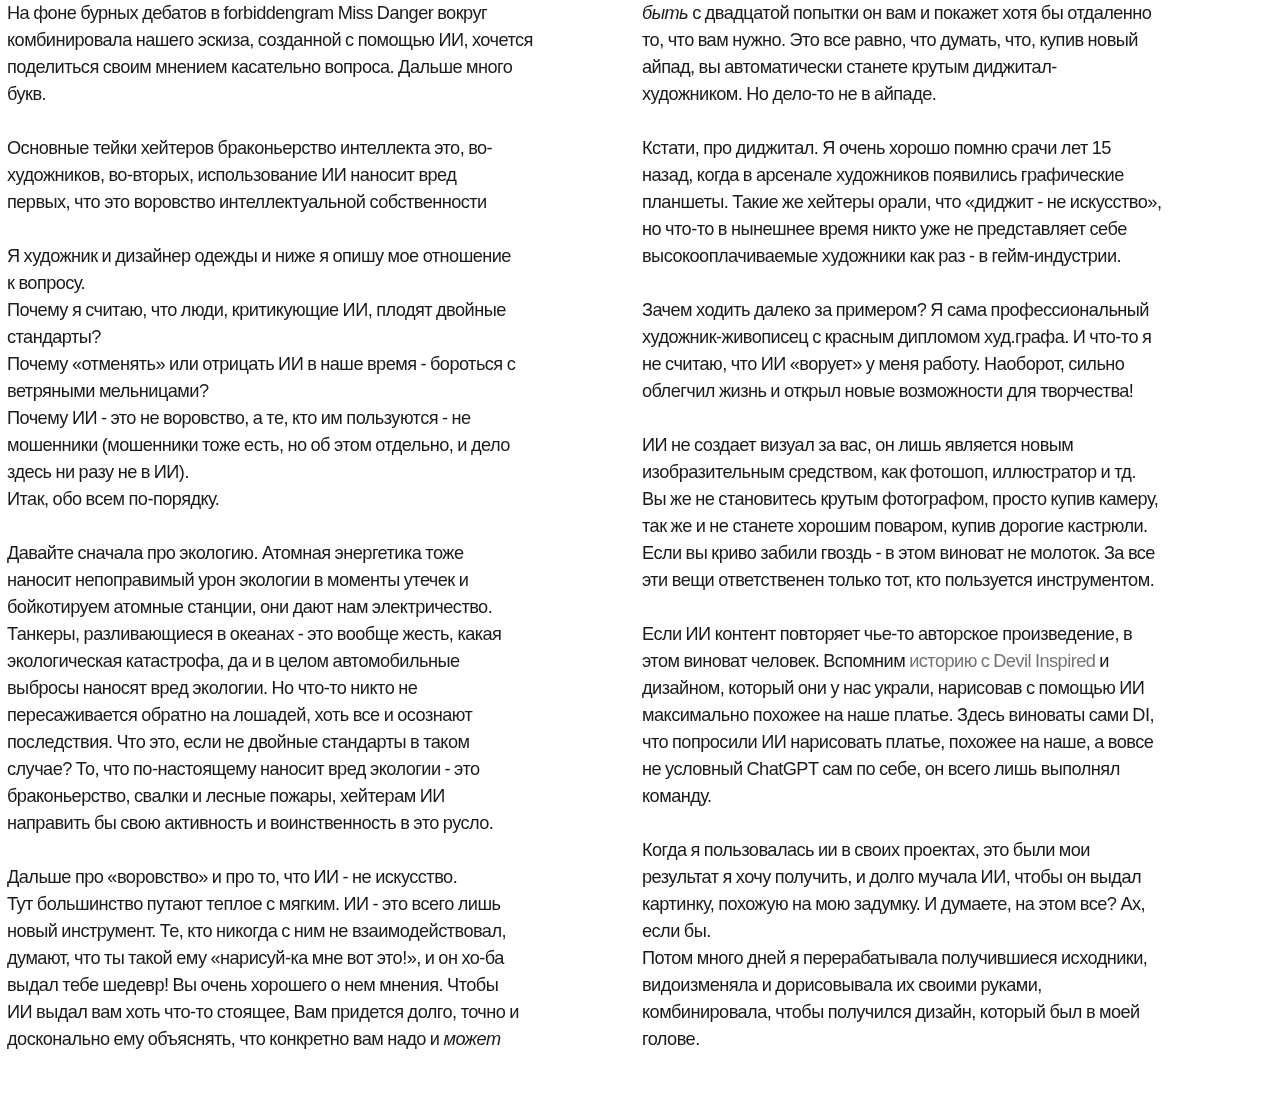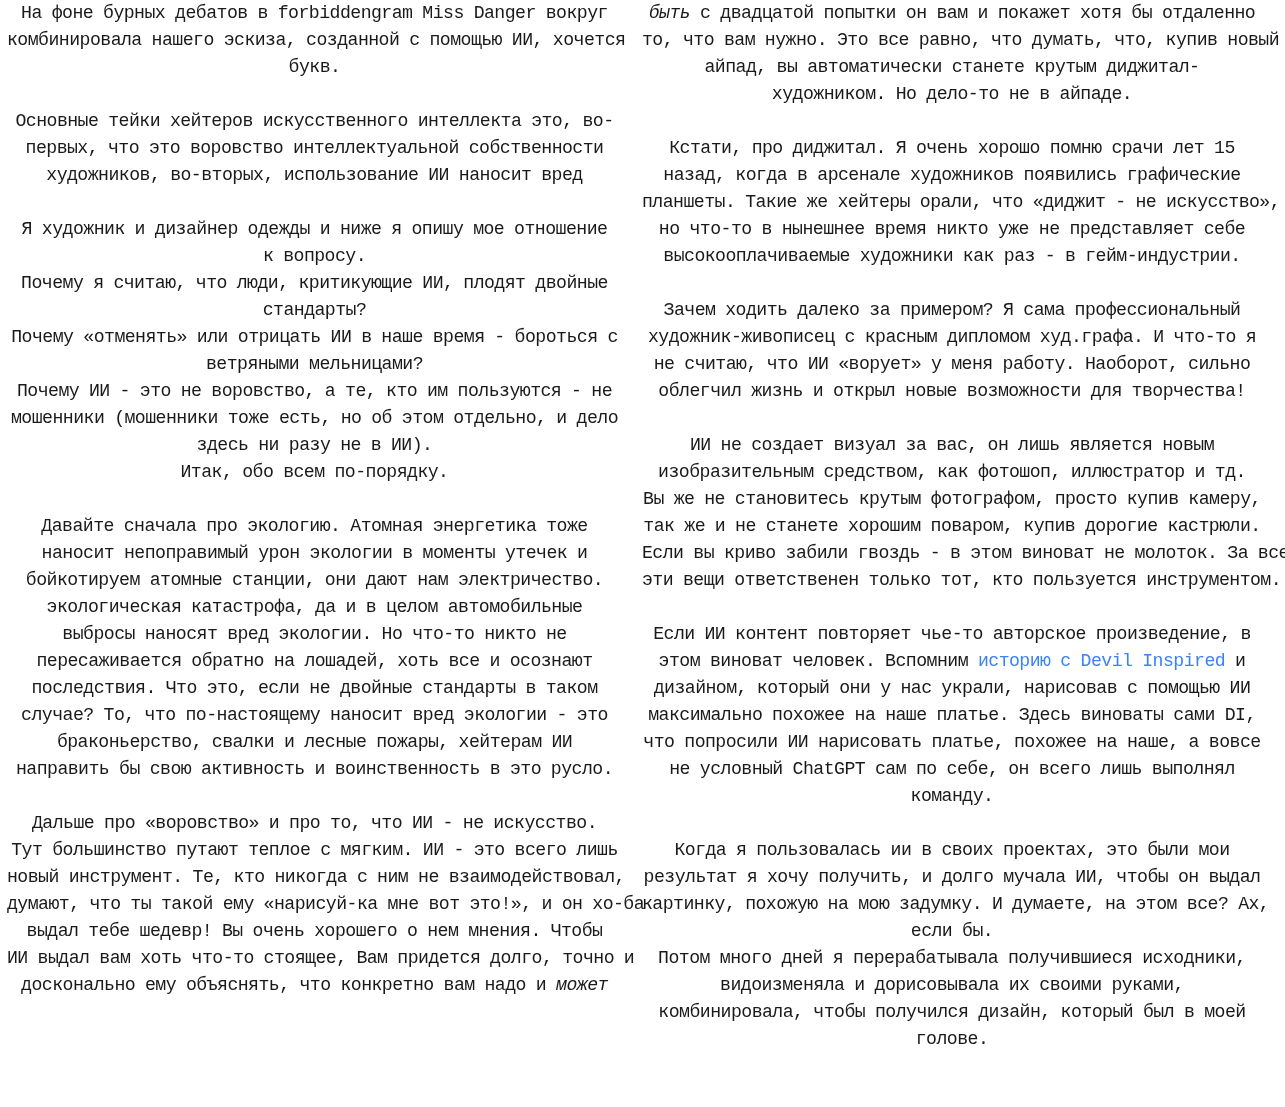--- a/index.html
+++ b/index.html
@@ -1,63 +1,65 @@
 <!DOCTYPE html>
 <html><head>
 <meta charset="utf-8">
 <style>
   html, body { margin: 0; padding: 0; background: #ffffff; }
   body { width: 1285px; height: 1107px; overflow: hidden; position: relative; }
   .col {
     position: absolute; top: 0;
-    font-family: Liberation Mono, monospace;
+    font-family: Liberation Sans, sans-serif;
     font-size: 18.2px; line-height: 27px; color: #1a1a1a;
-    letter-spacing: -0.55px; word-spacing: -0.5px; text-align: center;
+    letter-spacing: -0.55px; word-spacing: -0.5px;
   }
   #col-left { left: 7px; width: 615px; }
   #col-right { left: 642px; width: 620px; }
   .line { white-space: nowrap; height: 27px; display: block; }
   .gap { height: 27px; display: block; }
-  a.link { color: #3b82f6; text-decoration: none; }
+  a.link { color: #737373; text-decoration: none; }
   i { font-style: italic; }
   b { font-weight: bold; }
 </style>
 </head>
 <body>
 
 <div id="col-left" class="col">
   <div>
       <span class="line">На фоне бурных дебатов в forbiddengram Miss Danger вокруг</span>
       <span class="line">комбинировала нашего эскиза, созданной с помощью ИИ, хочется</span>
+      <span class="line">поделиться своим мнением касательно вопроса. Дальше много</span>
       <span class="line">букв.</span>
     </div>
   <span class="gap"></span>
   <div>
-      <span class="line">Основные тейки хейтеров искусственного интеллекта это, во-</span>
+      <span class="line">Основные тейки хейтеров браконьерство интеллекта это, во-</span>
+      <span class="line">художников, во-вторых, использование ИИ наносит вред</span>
       <span class="line">первых, что это воровство интеллектуальной собственности</span>
-      <span class="line">художников, во-вторых, использование ИИ наносит вред</span>
     </div>
   <span class="gap"></span>
   <div>
       <span class="line">Я художник и дизайнер одежды и ниже я опишу мое отношение</span>
       <span class="line">к вопросу.</span>
       <span class="line">Почему я считаю, что люди, критикующие ИИ, плодят двойные</span>
       <span class="line">стандарты?</span>
       <span class="line">Почему «отменять» или отрицать ИИ в наше время - бороться с</span>
       <span class="line">ветряными мельницами?</span>
       <span class="line">Почему ИИ - это не воровство, а те, кто им пользуются - не</span>
       <span class="line">мошенники (мошенники тоже есть, но об этом отдельно, и дело</span>
       <span class="line">здесь ни разу не в ИИ).</span>
       <span class="line">Итак, обо всем по-порядку.</span>
     </div>
   <span class="gap"></span>
   <div>
       <span class="line">Давайте сначала про экологию. Атомная энергетика тоже</span>
       <span class="line">наносит непоправимый урон экологии в моменты утечек и</span>
       <span class="line">бойкотируем атомные станции, они дают нам электричество.</span>
+      <span class="line">Танкеры, разливающиеся в океанах - это вообще жесть, какая</span>
       <span class="line">экологическая катастрофа, да и в целом автомобильные</span>
       <span class="line">выбросы наносят вред экологии. Но что-то никто не</span>
       <span class="line">пересаживается обратно на лошадей, хоть все и осознают</span>
       <span class="line">последствия. Что это, если не двойные стандарты в таком</span>
       <span class="line">случае? То, что по-настоящему наносит вред экологии - это</span>
       <span class="line">браконьерство, свалки и лесные пожары, хейтерам ИИ</span>
       <span class="line">направить бы свою активность и воинственность в это русло.</span>
     </div>
   <span class="gap"></span>
   <div>

